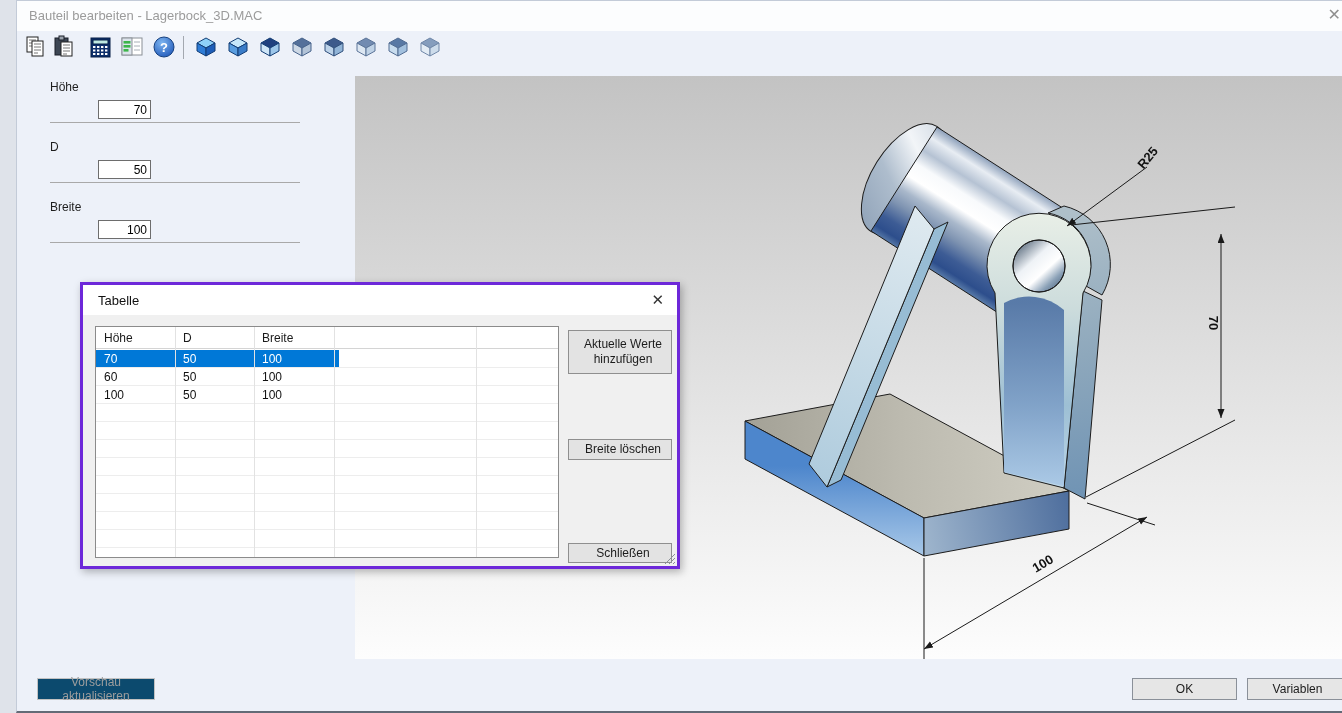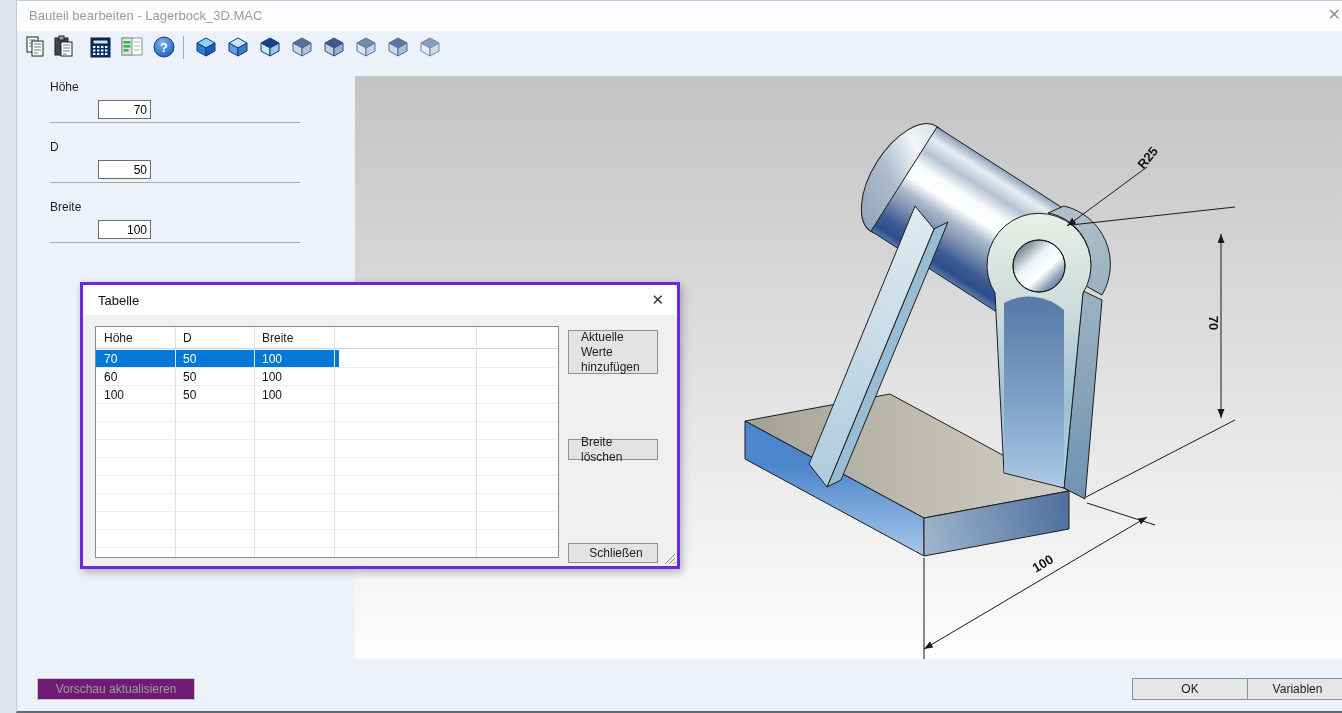--- a/index.html
+++ b/index.html
@@ -29,29 +29,29 @@
   #tdlg-close{position:absolute;right:13px;top:6px;font-size:15px;color:#333;cursor:pointer;}
   #listbox{position:absolute;left:12px;top:41px;width:464px;height:232px;background:#fff;
            border:1px solid #8b8b8b;overflow:hidden;}
   .lb-vline{position:absolute;top:0;width:1px;height:100%;background:#e2e2e2;z-index:5;}
   #lb-header{position:absolute;left:0;top:0;width:100%;height:22px;border-bottom:1px solid #d4d4d4;background:#fff;z-index:2;}
   .hcell{position:absolute;top:4px;font-size:12px;color:#1a1a1a;}
   .trow{position:absolute;left:0;width:100%;height:18px;border-bottom:1px solid #ededed;}
   .tcell{position:absolute;top:2px;font-size:12px;color:#111;}
   .selbar{position:absolute;left:0;top:0;width:243px;height:17px;background:#0078d7;}
   .trow.sel .tcell{color:#fff;z-index:3;}
-  .dbtn{position:absolute;left:485px;width:90px;background:#e3e3e3;border:1px solid #8f8f8f;
+  .dbtn{position:absolute;left:485px;width:104px;background:#e3e3e3;border:1px solid #8f8f8f;
         font-size:12px;color:#1c1c1c;display:flex;align-items:center;justify-content:center;
-        text-align:left;line-height:1.25;cursor:pointer;padding-left:12px;}
+        text-align:center;line-height:1.25;cursor:pointer;padding-left:12px;}
   .grip{position:absolute;width:14px;height:14px;}
   
   .pushbtn{position:absolute;height:22px;background:#e6e6e6;border:1px solid #8a9099;
            font-size:12px;color:#1c1c1c;display:flex;align-items:center;justify-content:center;cursor:pointer;}
-  #btn-refresh{left:20px;top:677px;width:158px;background:#701a75;border:1px solid #c2c2c2;color:#9d9d9d;}
-  #btn-ok{left:1115px;top:677px;width:116px;}
+  #btn-refresh{left:20px;top:677px;width:118px;background:#0c4a6e;border:1px solid #c2c2c2;color:#9d9d9d;}
+  #btn-ok{left:1115px;top:677px;width:105px;}
   #btn-cancel{left:1230px;top:677px;width:101px;}
 </style>
 </head>
 <body>
 
 <div id="win">
 
   <div id="titlebar">
     <span id="title">Bauteil bearbeiten - Lagerbock_3D.MAC</span>
     <span id="winclose">✕</span>

